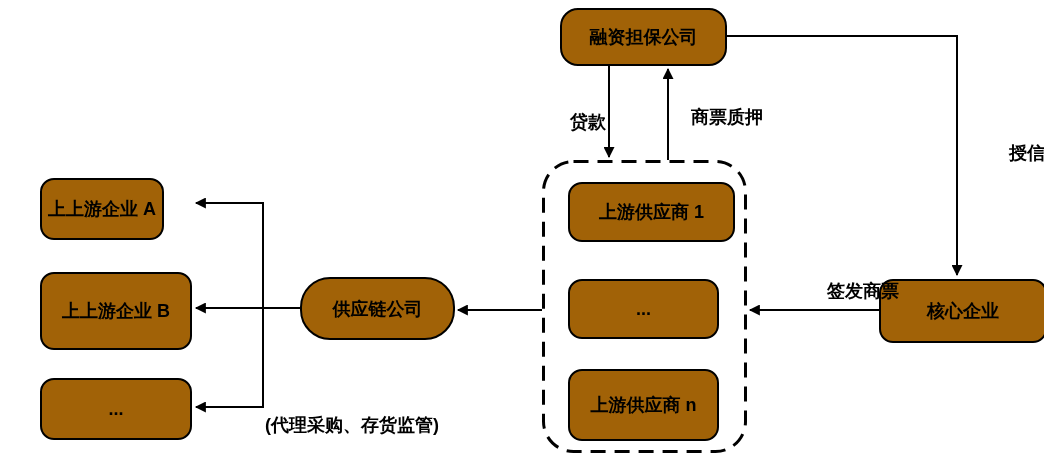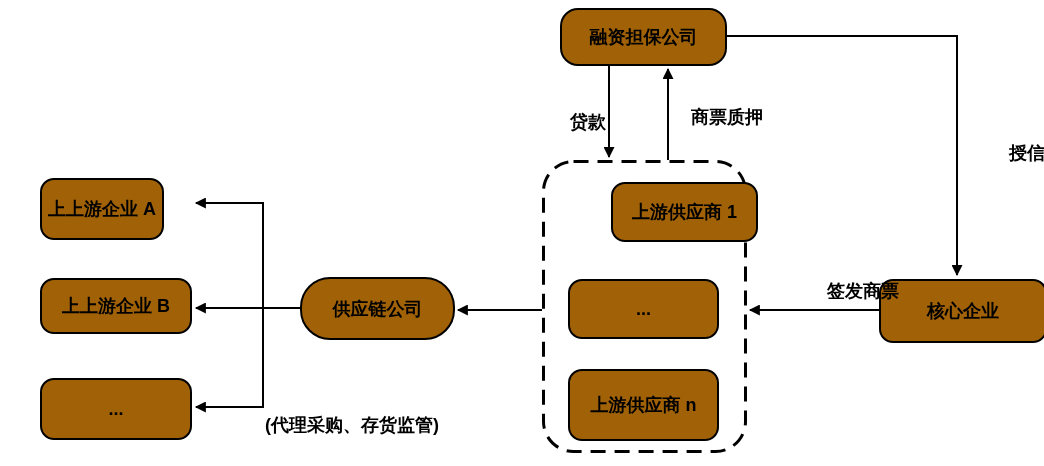--- a/index.html
+++ b/index.html
@@ -43,26 +43,26 @@
     font-size: 18px;
     font-weight: bold;
     color: #000000;
     white-space: nowrap;
     z-index: 3;
   }
   
   .n-guarantee  { left: 560px; top: 8px;   width: 167px; height: 58px; border-radius: 18px; }
   
   .n-upA        { left: 40px;  top: 178px; width: 124px; height: 62px; }
-  .n-upB        { left: 40px;  top: 278px; width: 152px; height: 56px; }
+  .n-upB        { left: 40px;  top: 272px; width: 152px; height: 78px; }
   .n-upDots     { left: 40px;  top: 378px; width: 152px; height: 62px; }
   
   .n-scc        { left: 300px; top: 277px; width: 155px; height: 63px; }
   
-  .n-sup1       { left: 568px; top: 182px; width: 147px; height: 60px; margin-left: 43px; }
+  .n-sup1       { left: 568px; top: 182px; width: 167px; height: 60px; }
   .n-supDots    { left: 568px; top: 279px; width: 151px; height: 60px; }
   .n-supN       { left: 568px; top: 369px; width: 151px; height: 72px; }
   
   .n-core       { left: 879px; top: 279px; width: 168px; height: 64px; }
   
   .lbl-loan     { left: 588px;  top: 122px; }
   .lbl-pledge   { left: 727px;  top: 117px; }
   .lbl-credit   { left: 991px;  top: 153px; margin-left: 36px; }
   .lbl-issue    { left: 831px;  top: 291px; margin-left: 32px; }
   .lbl-agency   { left: 352px;  top: 392px; margin-top: 33px; }

